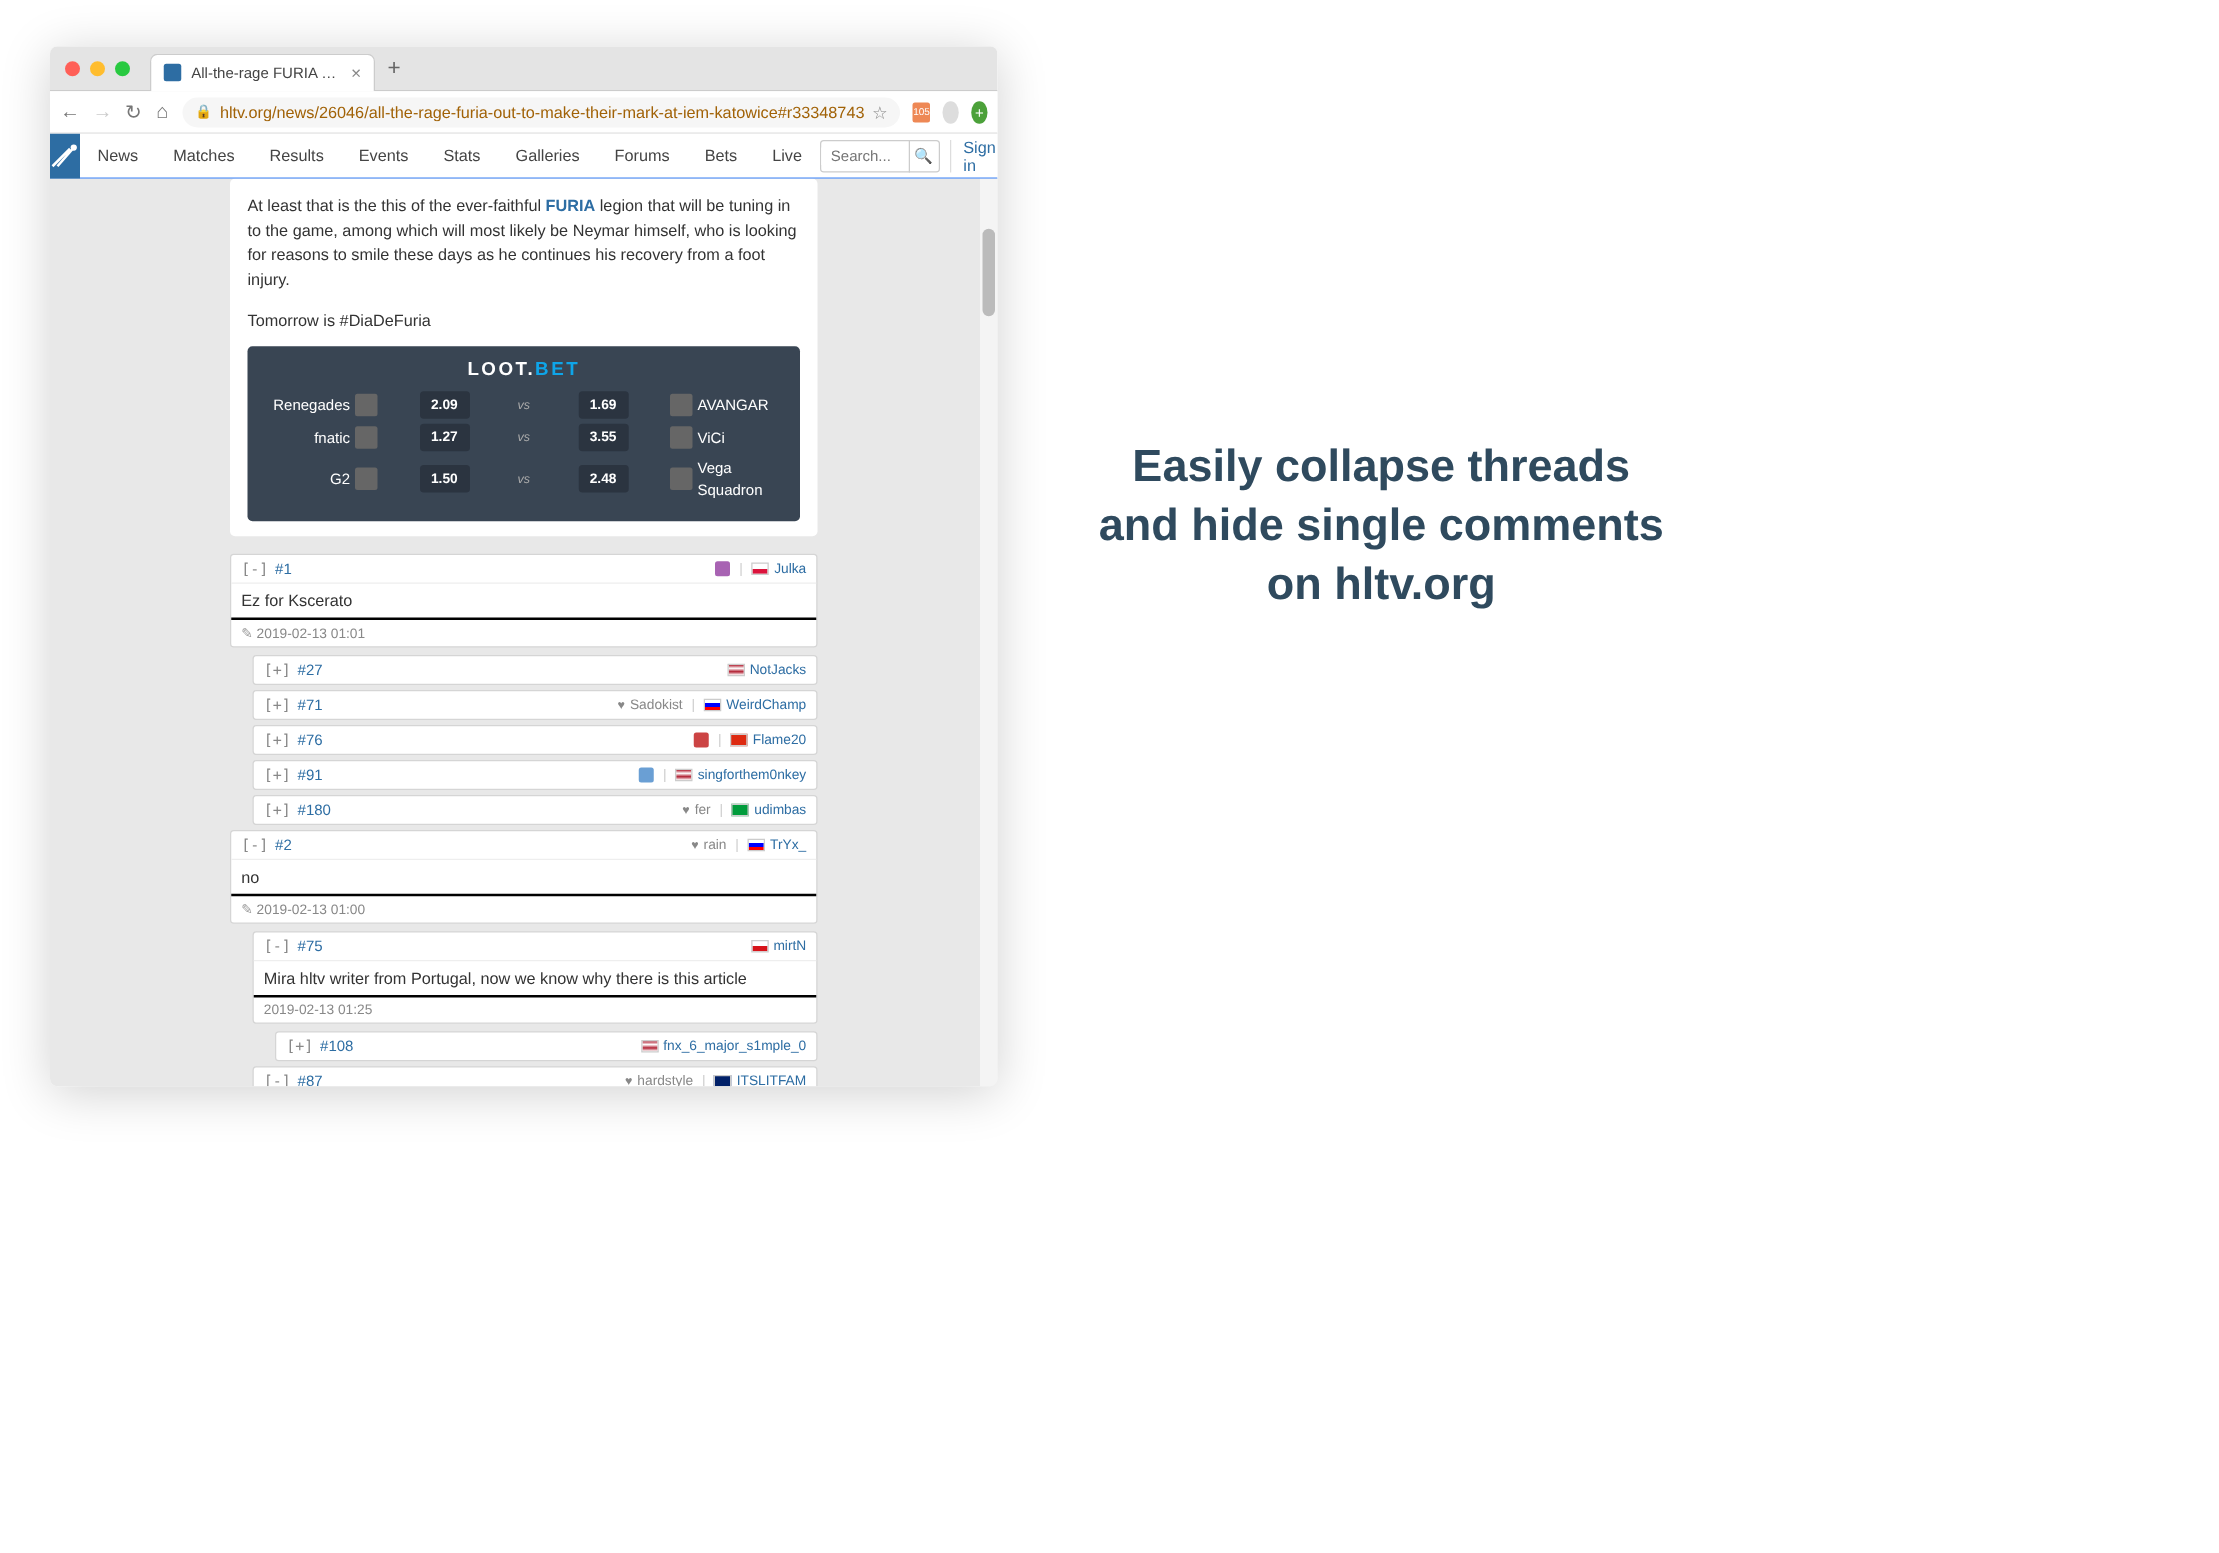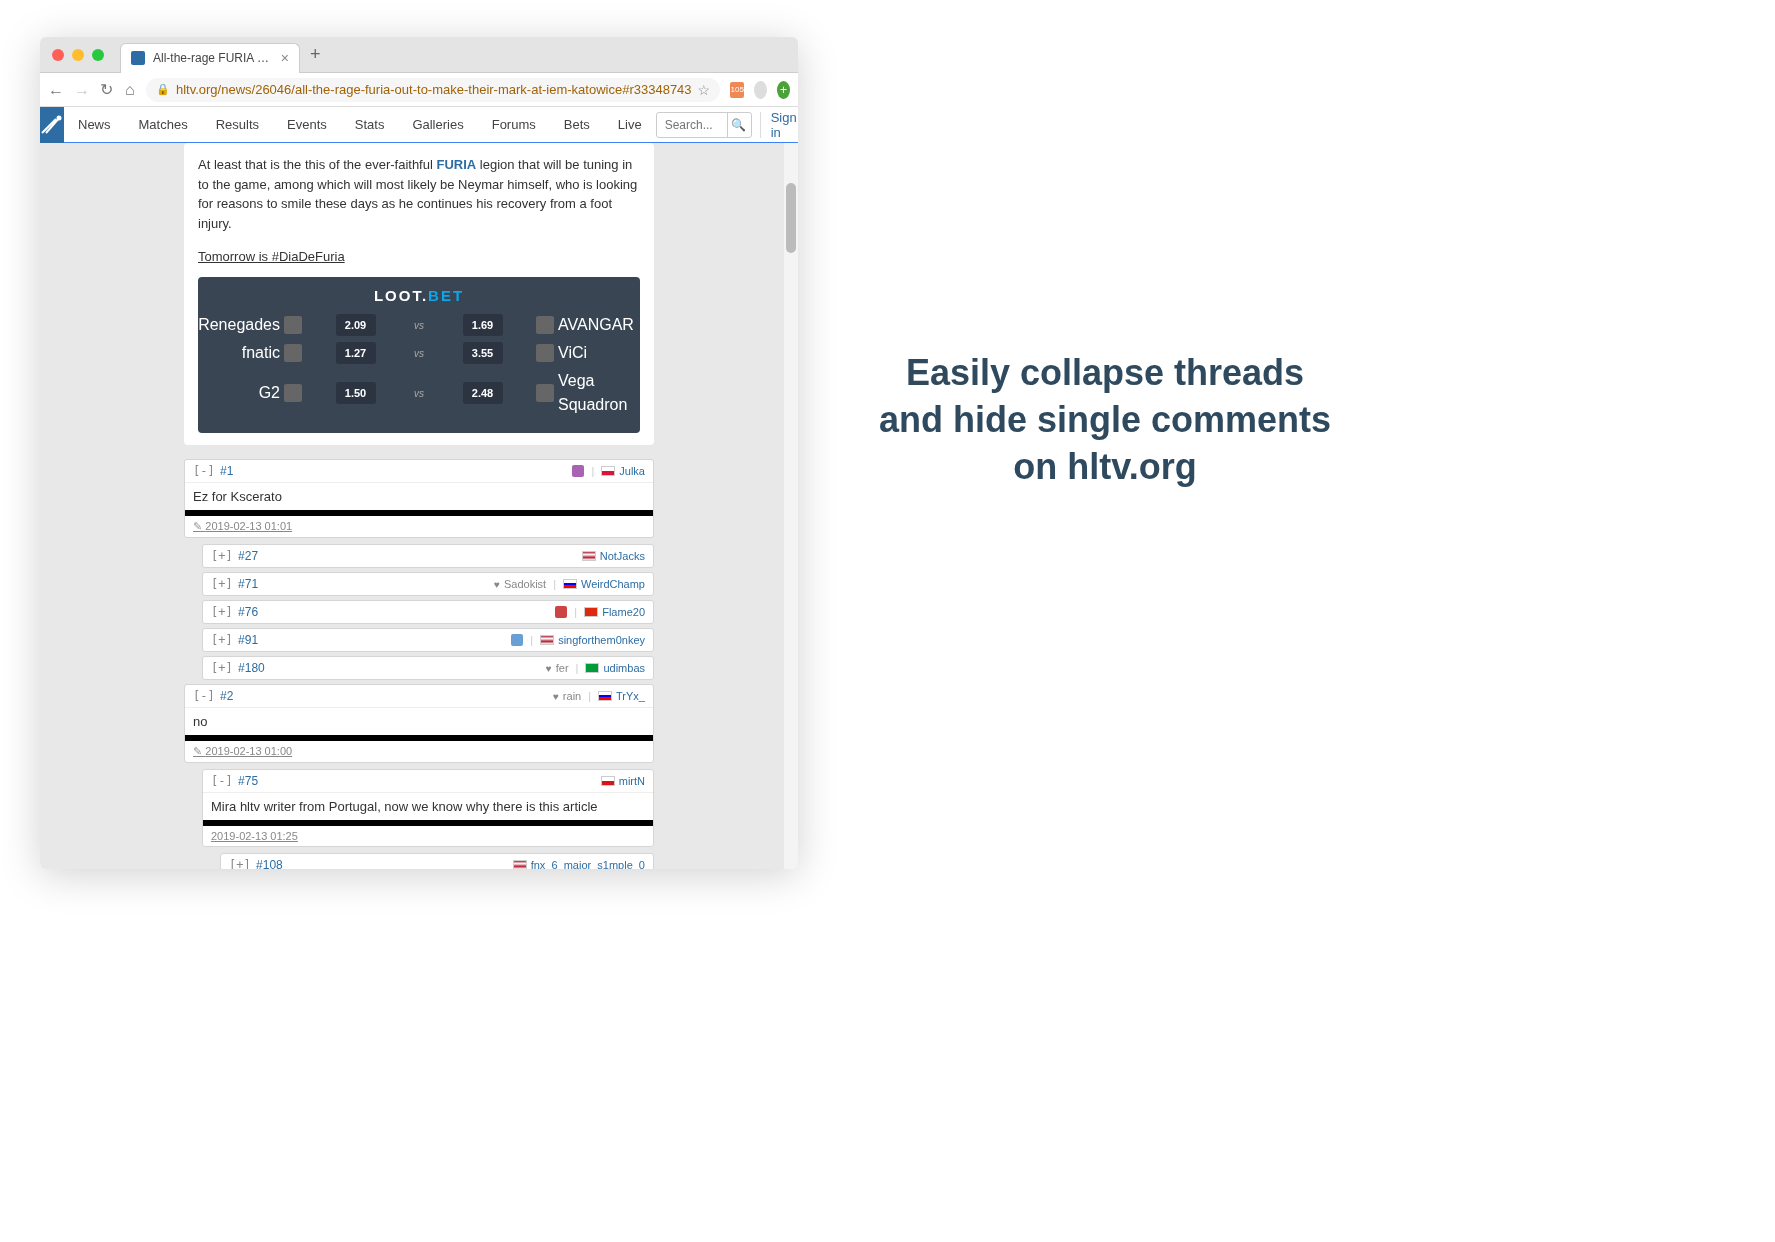--- a/index.html
+++ b/index.html
@@ -34,26 +34,26 @@
 .search-box { display: flex; align-items: center; border: 1px solid #ccc; border-radius: 3px; height: 26px; margin-right: 8px; }
 .search-box input { border: none; padding: 0 8px; width: 70px; font-size: 12px; outline: none; }
 .search-btn { width: 24px; height: 26px; display: flex; align-items: center; justify-content: center; border-left: 1px solid #ccc; color: #555; font-size: 12px; }
 .signin { color: #2d6da3; padding: 0 10px; cursor: pointer; border-left: 1px solid #ddd; height: 26px; display: flex; align-items: center; }
 .content { flex: 1; overflow: hidden; background: #e8e8e8; position: relative; }
 .scrollbar { position: absolute; right: 0; top: 0; width: 14px; height: 100%; background: #f4f4f4; }
 .scrollthumb { position: absolute; left: 2px; width: 10px; height: 70px; top: 40px; background: #bbb; border-radius: 5px; }
 .article-wrap { margin: 0 auto; width: 470px; }
 .article-card { background: #fff; border-radius: 4px; padding: 12px 14px; font-size: 13px; color: #333; line-height: 1.5; }
 .article-card a { color: #2d6da3; font-weight: 600; text-decoration: none; }
-.hashtag { margin-top: 14px; font-size: 13px; color: #333; text-decoration: underline; }
+.hashtag { margin-top: 14px; font-size: 13px; color: #333; }
 .bet-widget { margin-top: 10px; background: #394553; border-radius: 4px; padding: 8px 12px 12px; color: #fff; font-size: 12px; }
 .bet-logo { text-align: center; font-weight: 700; font-size: 15px; letter-spacing: 2px; margin-bottom: 6px; }
 .bet-logo .bet { color: #0ea5e9; }
 .bet-row { display: flex; align-items: center; justify-content: space-between; margin: 4px 0; gap: 4px; }
-.bet-team { width: 92px; font-size: 16px; display: flex; align-items: center; gap: 4px; }
+.bet-team { width: 92px; font-size: 12px; display: flex; align-items: center; gap: 4px; }
 .bet-team.right { justify-content: flex-start; }
 .bet-team.left { justify-content: flex-end; }
 .team-icon { width: 18px; height: 18px; border-radius: 2px; background: #666; flex-shrink: 0; }
 .odd { width: 40px; height: 22px; background: #2b3440; border-radius: 3px; display: flex; align-items: center; justify-content: center; font-weight: 600; font-size: 11px;}
 .vs { font-size: 10px; color: #aaa; width: 20px; text-align: center; font-style: italic; }
 .comments { margin-top: 14px; }
 .comment-box { background: #fff; border: 1px solid #d5d5d5; border-radius: 3px; margin-bottom: 6px; }
 .c-header { display: flex; align-items: center; justify-content: space-between; padding: 4px 8px; font-size: 12px; border-bottom: 1px solid #eee; }
 .c-toggle { color: #888; cursor: pointer; font-family: monospace; }
 .c-num { color: #2d6da3; cursor: pointer; margin-left: 2px; }
@@ -61,21 +61,21 @@
 .c-user { color: #2d6da3; cursor: pointer; }
 .flag { width: 14px; height: 10px; display: inline-block; vertical-align: middle; border: 1px solid #ccc; }
 .flag.pl { background: linear-gradient(to bottom, #fff 50%, #dc143c 50%); }
 .flag.us { background: linear-gradient(to bottom, #b22234, #fff, #b22234, #fff); position: relative; }
 .flag.cn { background: #de2910; }
 .flag.br { background: #009c3b; }
 .flag.cz { background: linear-gradient(to bottom, #fff 50%, #d7141a 50%); }
 .flag.au { background: #012169; }
 .flag.si { background: linear-gradient(to bottom, #fff 33%, #0000ff 33%, #0000ff 66%, #ff0000 66%); }
 .c-body { padding: 6px 8px; font-size: 13px; color: #333; }
-.c-footer { padding: 4px 8px; font-size: 11px; color: #888; border-top: 6px solid #000000; text-decoration: underline; }
+.c-footer { padding: 4px 8px; font-size: 11px; color: #888; border-top: 2px solid #000000; }
 .c-footer::before { content: "✎ "; color: #999; }
 .c-footer.nopencil::before { content: ""; }
 .nested { margin-left: 18px; }
 .collapsed-line { display: flex; align-items: center; justify-content: space-between; padding: 4px 8px; font-size: 12px; background: #fff; border: 1px solid #d5d5d5; border-radius: 3px; margin-bottom: 4px; }
 .heart { color: #888; font-size: 10px; }
 .sep { color: #ccc; margin: 0 3px; }
 .tiny-icon { width: 12px; height: 12px; display: inline-block; background: #a863b3; border-radius: 2px; vertical-align: middle; }
 .marketing { position: absolute; left: 870px; top: 350px; width: 470px; text-align: center; }
 .marketing-text { color: #2f4a5e; font-size: 36px; font-weight: 700; line-height: 1.3; }
 </style>

